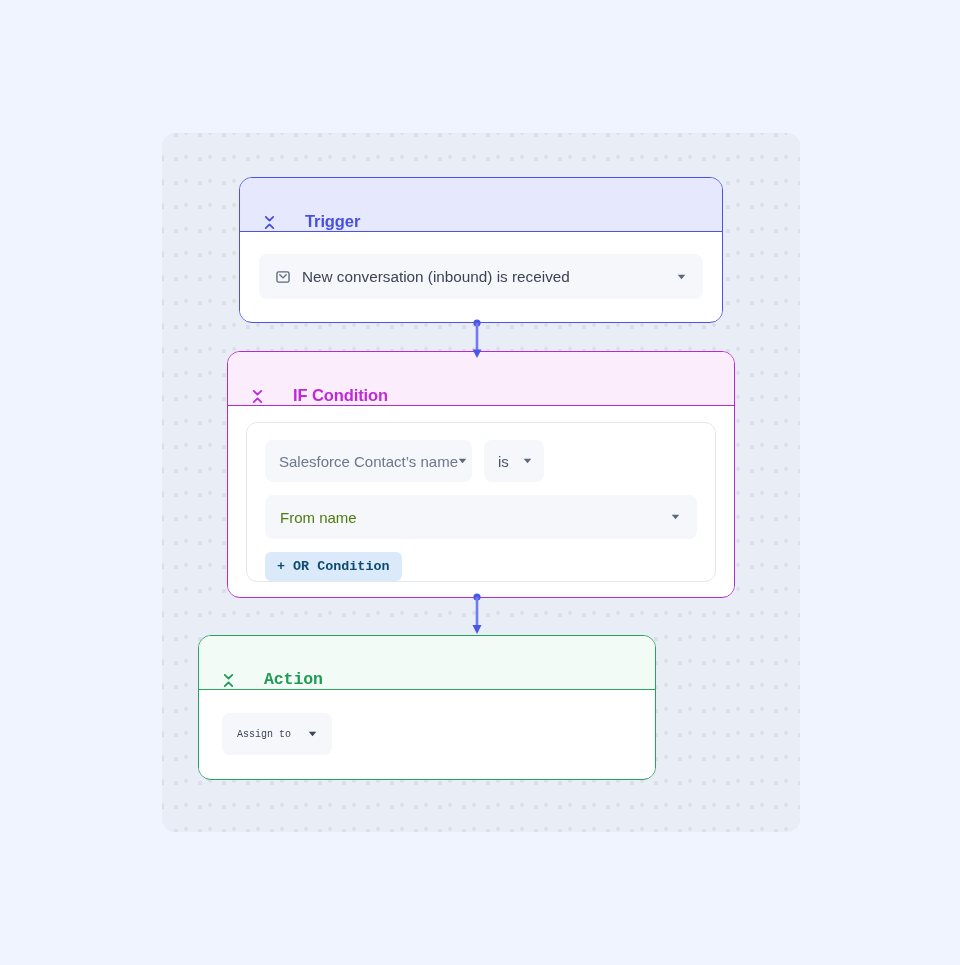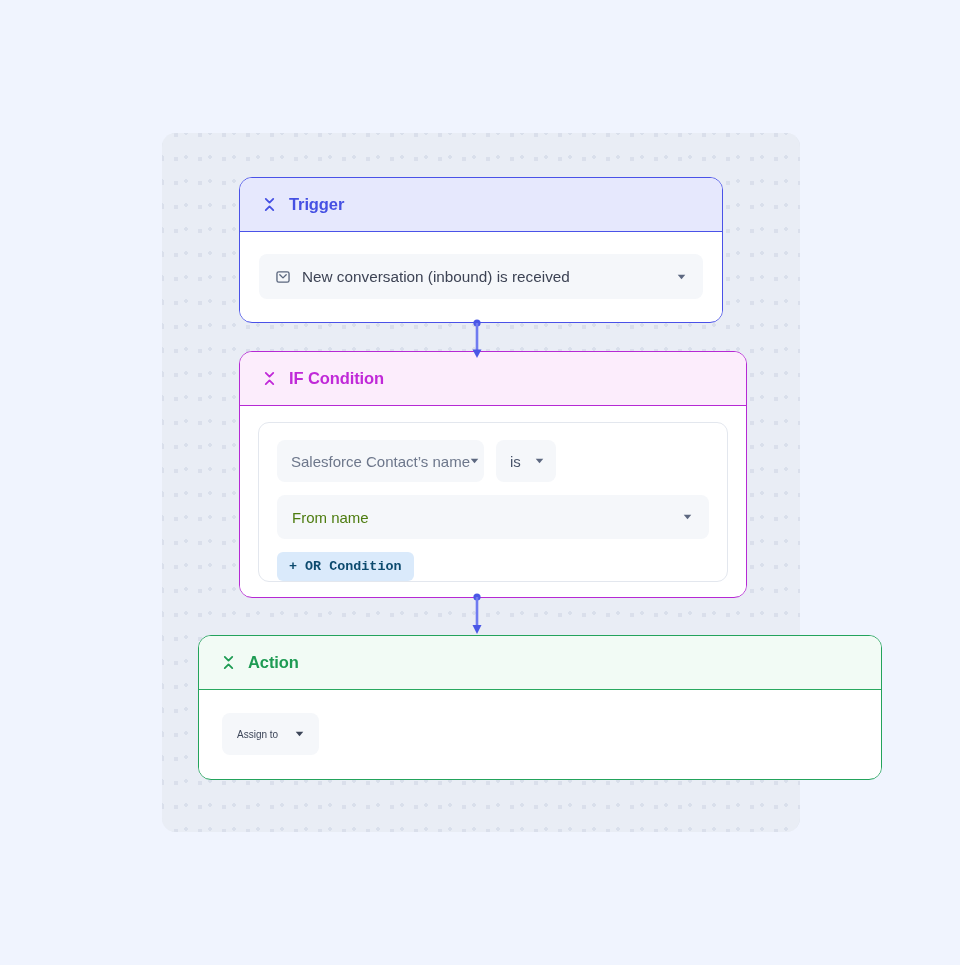--- a/index.html
+++ b/index.html
@@ -65,22 +65,22 @@
 
   
   .node {
     position: absolute;
     border-radius: 13px;
     background: #ffffff;
     overflow: hidden;
   }
   .node-head {
     display: flex;
-    align-items: center;
-    gap: 12px;
+    align-items: flex-end;
+    gap: 28px;
     padding: 0 22px;
     height: 53px;
   }
   .node-title {
     font-size: 16.5px;
     font-weight: bold;
     letter-spacing: -0.1px;
   }
   .collapse-icon {
     width: 15px;
@@ -105,35 +105,35 @@
     align-items: center;
     padding: 0 19px;
     border-top: 1.6px solid #4a52e8;
   }
 
   
   #node-if {
     left: 65px; top: 218px;
     width: 508px; height: 247px;
     border: 1.6px solid #b629d4;
-    margin-left: 12px;
   }
   #node-if .node-head { background: #fcedfc; }
   #node-if .node-title { color: #c029d8; }
   #node-if .node-body {
     height: 191px;
     padding: 16px 18px 0 18px;
     border-top: 1.6px solid #b629d4;
   }
 
   
   #node-action {
     left: 36px; top: 502px;
-    width: 684px; height: 145px;
+    width: 458px; height: 145px;
     border: 1.6px solid #23a35c;
+    font-family: Liberation Mono, monospace;
   }
   #node-action .node-head { background: #f2fbf5; }
   #node-action .node-title { color: #1e9b53; }
   #node-action .node-body {
     height: 89px;
     display: flex;
     align-items: center;
     justify-content: space-between;
     padding: 0 23px;
     border-top: 1.4px solid #2aa85f;

